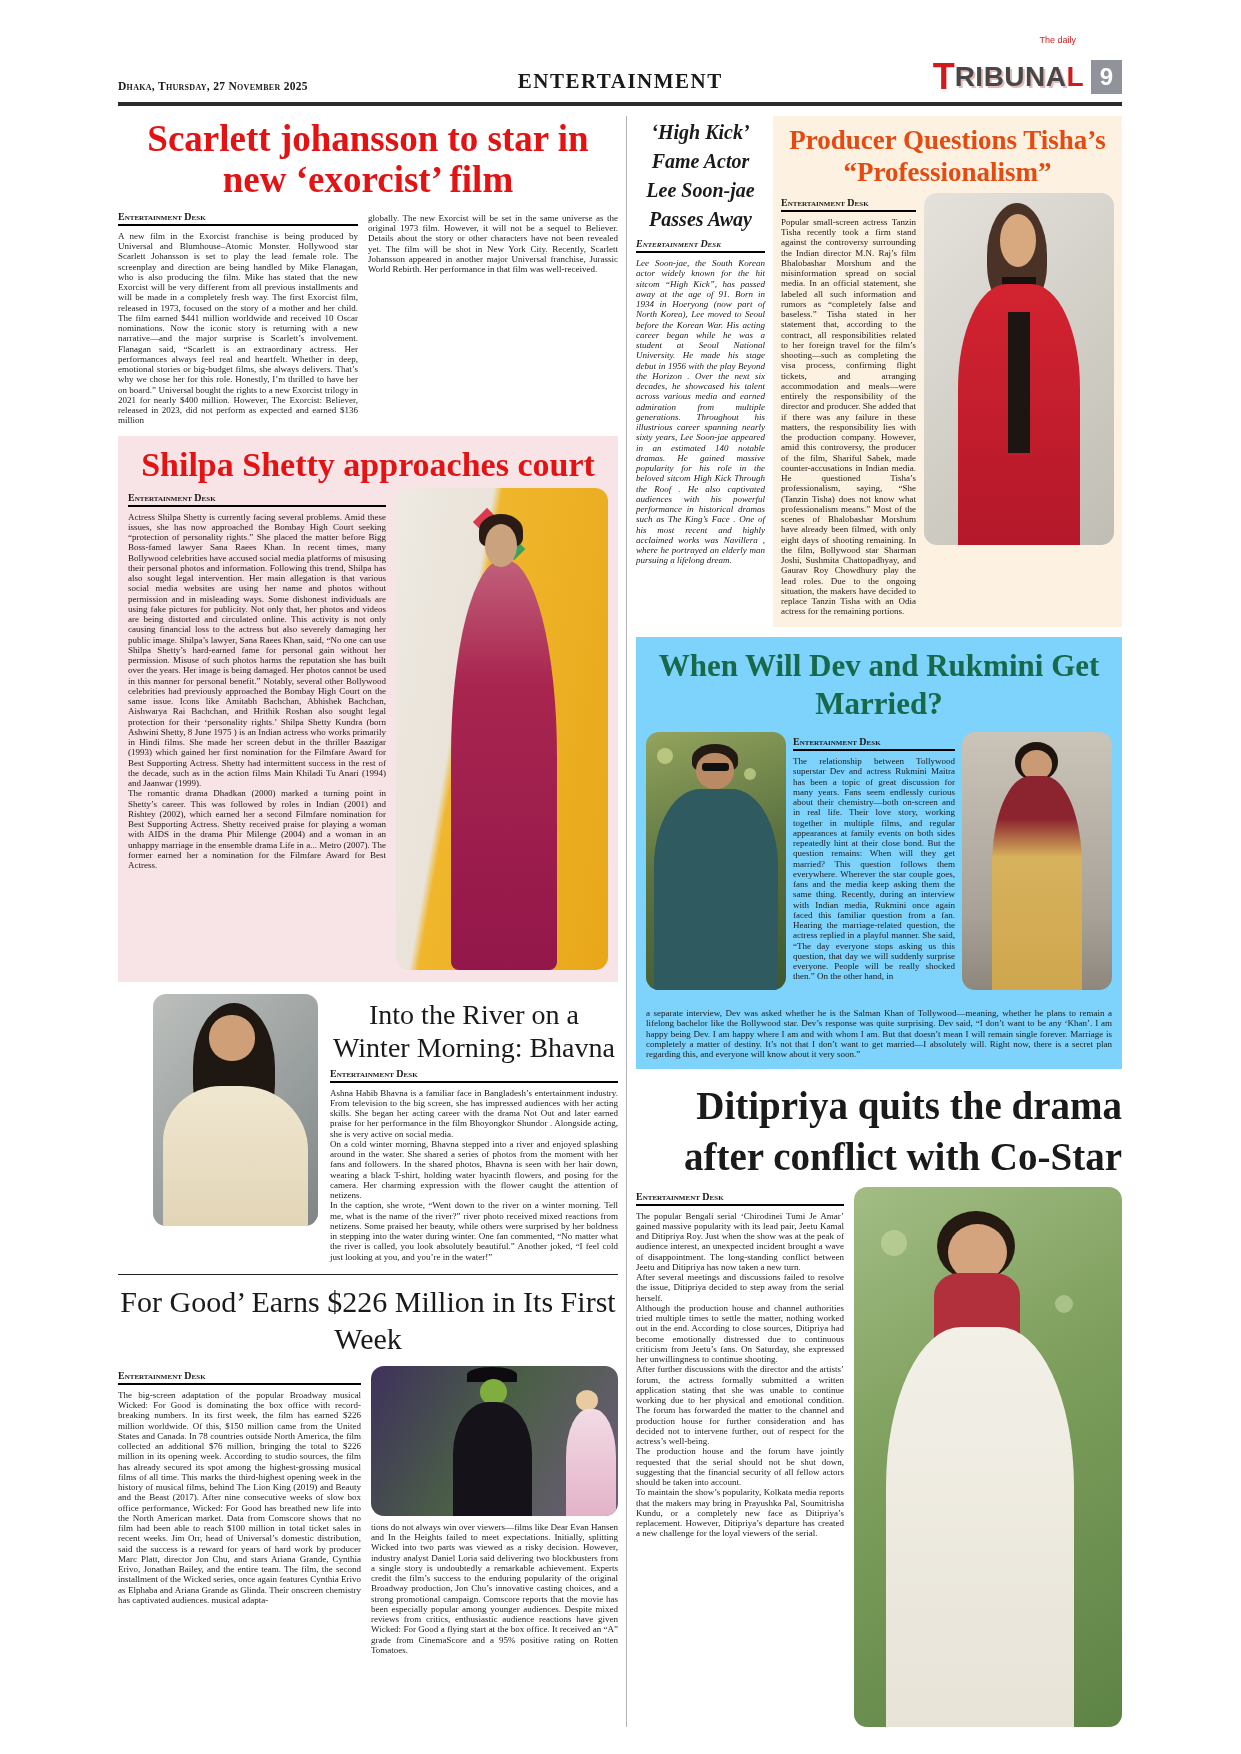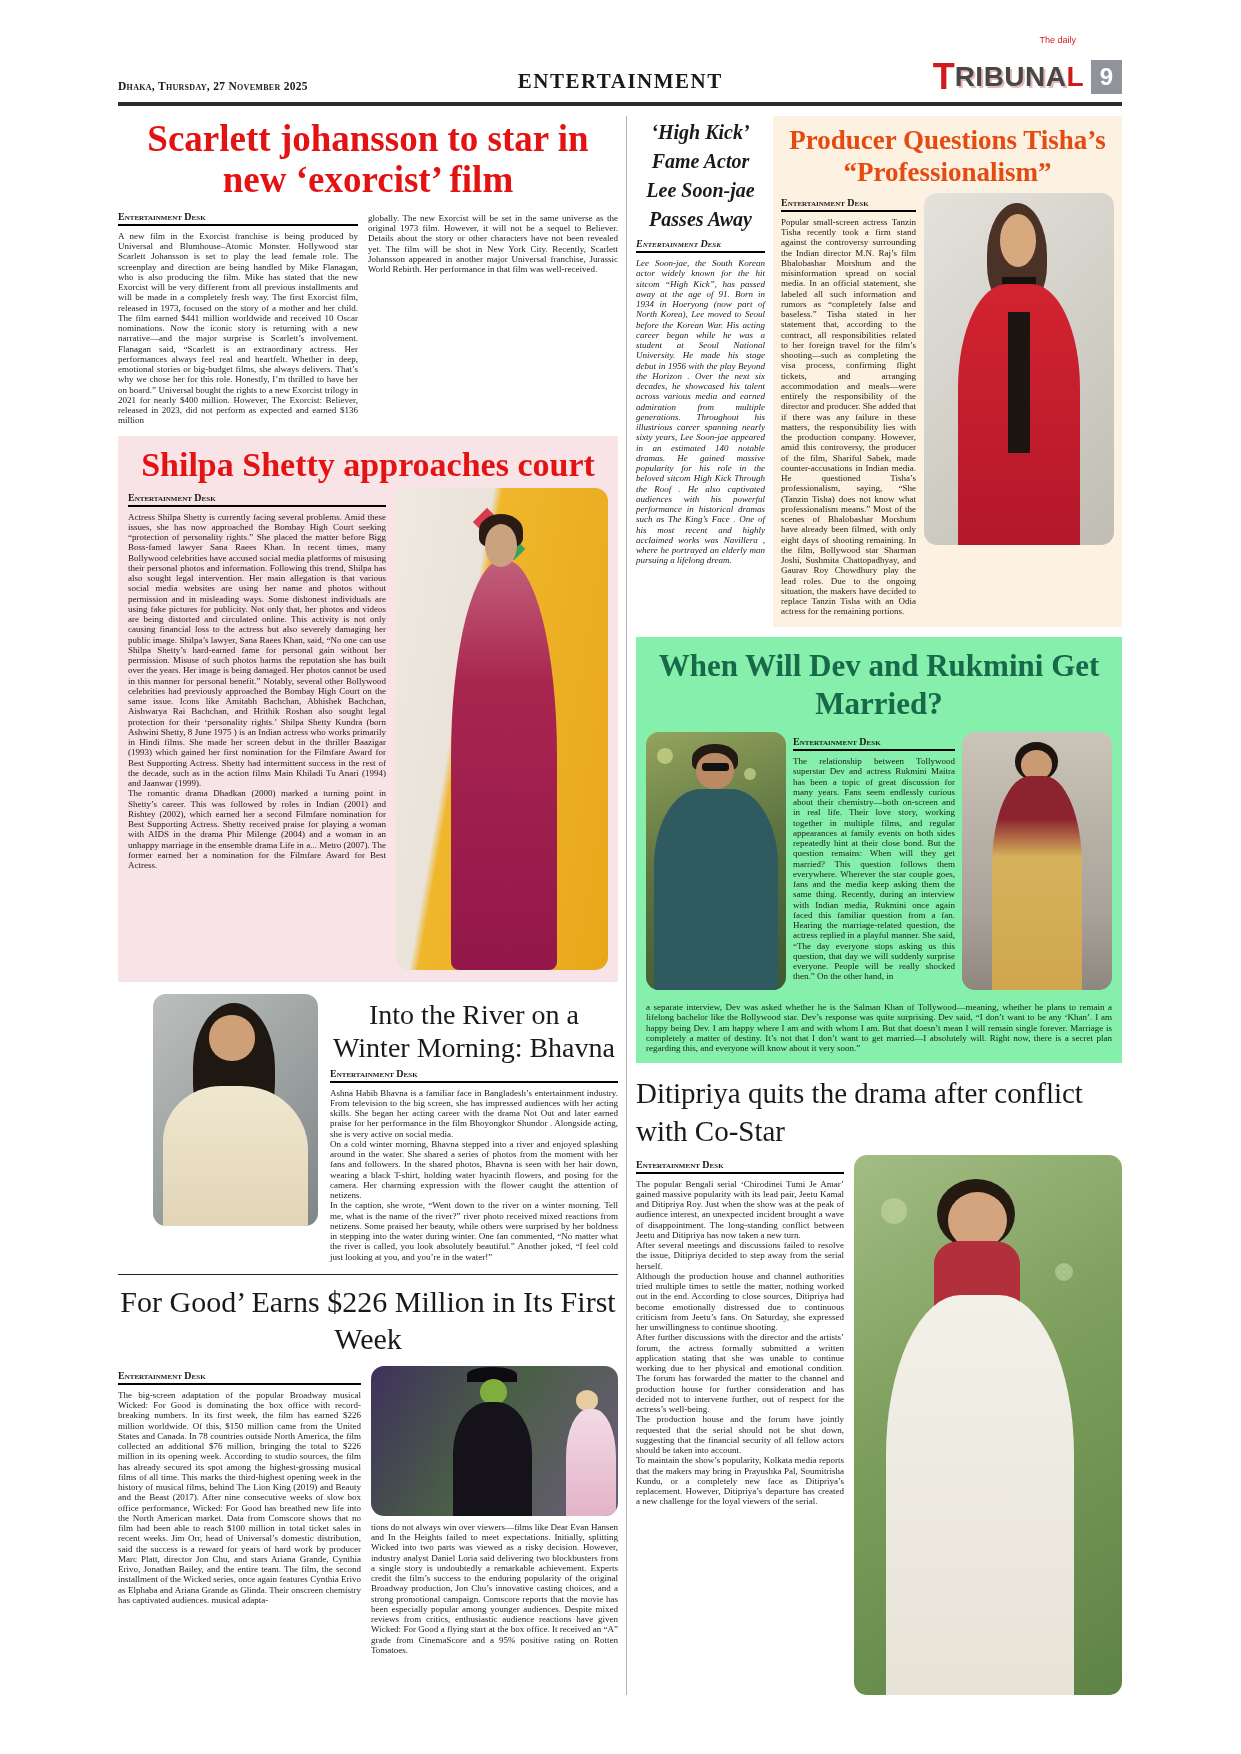--- a/index.html
+++ b/index.html
@@ -114,29 +114,29 @@
   
   .row-top{display:flex;gap:8px;}
   .art-lee{width:129px;flex-shrink:0;font-style:italic;}
   .art-lee .hl{font-size:20px;font-weight:600;text-align:center;line-height:1.45;margin:2px 0;}
   .box-producer{flex:1;background:#fdf2e2;padding:6px 8px 10px 8px;}
   .box-producer .hl{color:#e54a10;font-weight:bold;font-size:27px;text-align:center;line-height:1.2;margin:2px 0 4px 0;}
   .producer-row{display:flex;gap:8px;}
   .producer-row .txt{flex:1;}
 
   
-  .box-dev{background:#86efac;margin-top:10px;padding:8px 10px 10px 10px;}
+  .box-dev{background:#7dd3fc;margin-top:10px;padding:8px 10px 10px 10px;}
   .box-dev .hl{color:#17694a;font-weight:bold;font-size:31px;text-align:center;line-height:1.25;margin:2px 0 8px 0;}
   .dev-row{display:flex;gap:7px;}
   .dev-row .txt{flex:1;}
-  .box-dev .bottom{margin-top:12px;}
+  .box-dev .bottom{margin-top:18px;}
 
   
   .art-ditipriya{margin-top:12px;}
-  .art-ditipriya .hl{font-size:29px;font-weight:normal;text-align:left;line-height:1.3;margin:2px 0 4px 0;}
+  .art-ditipriya .hl{font-size:39px;font-weight:bold;text-align:right;line-height:1.3;margin:2px 0 4px 0;}
   .diti-row{display:flex;gap:10px;}
   .diti-row .txt{flex:1;}
 </style>
 </head>
 <body>
 
 <div class="page">
 
   <header class="masthead">
     <div class="dateline">Dhaka, Thursday, 27 November 2025</div>

